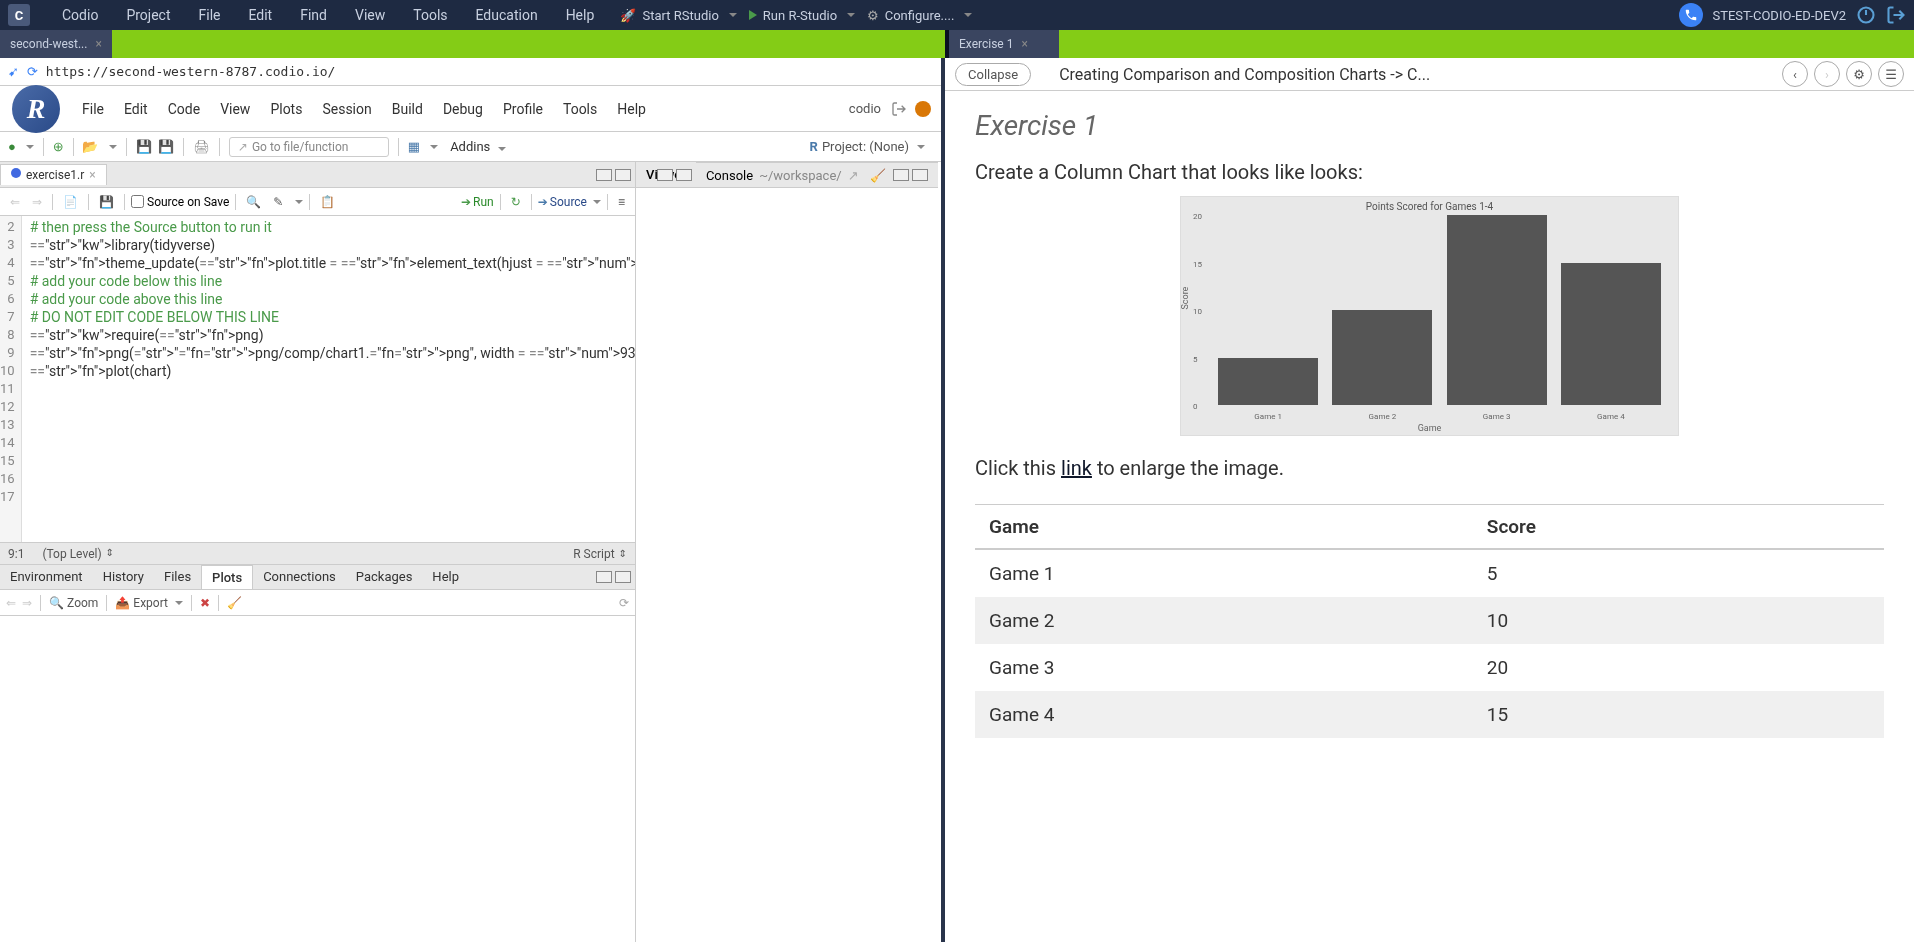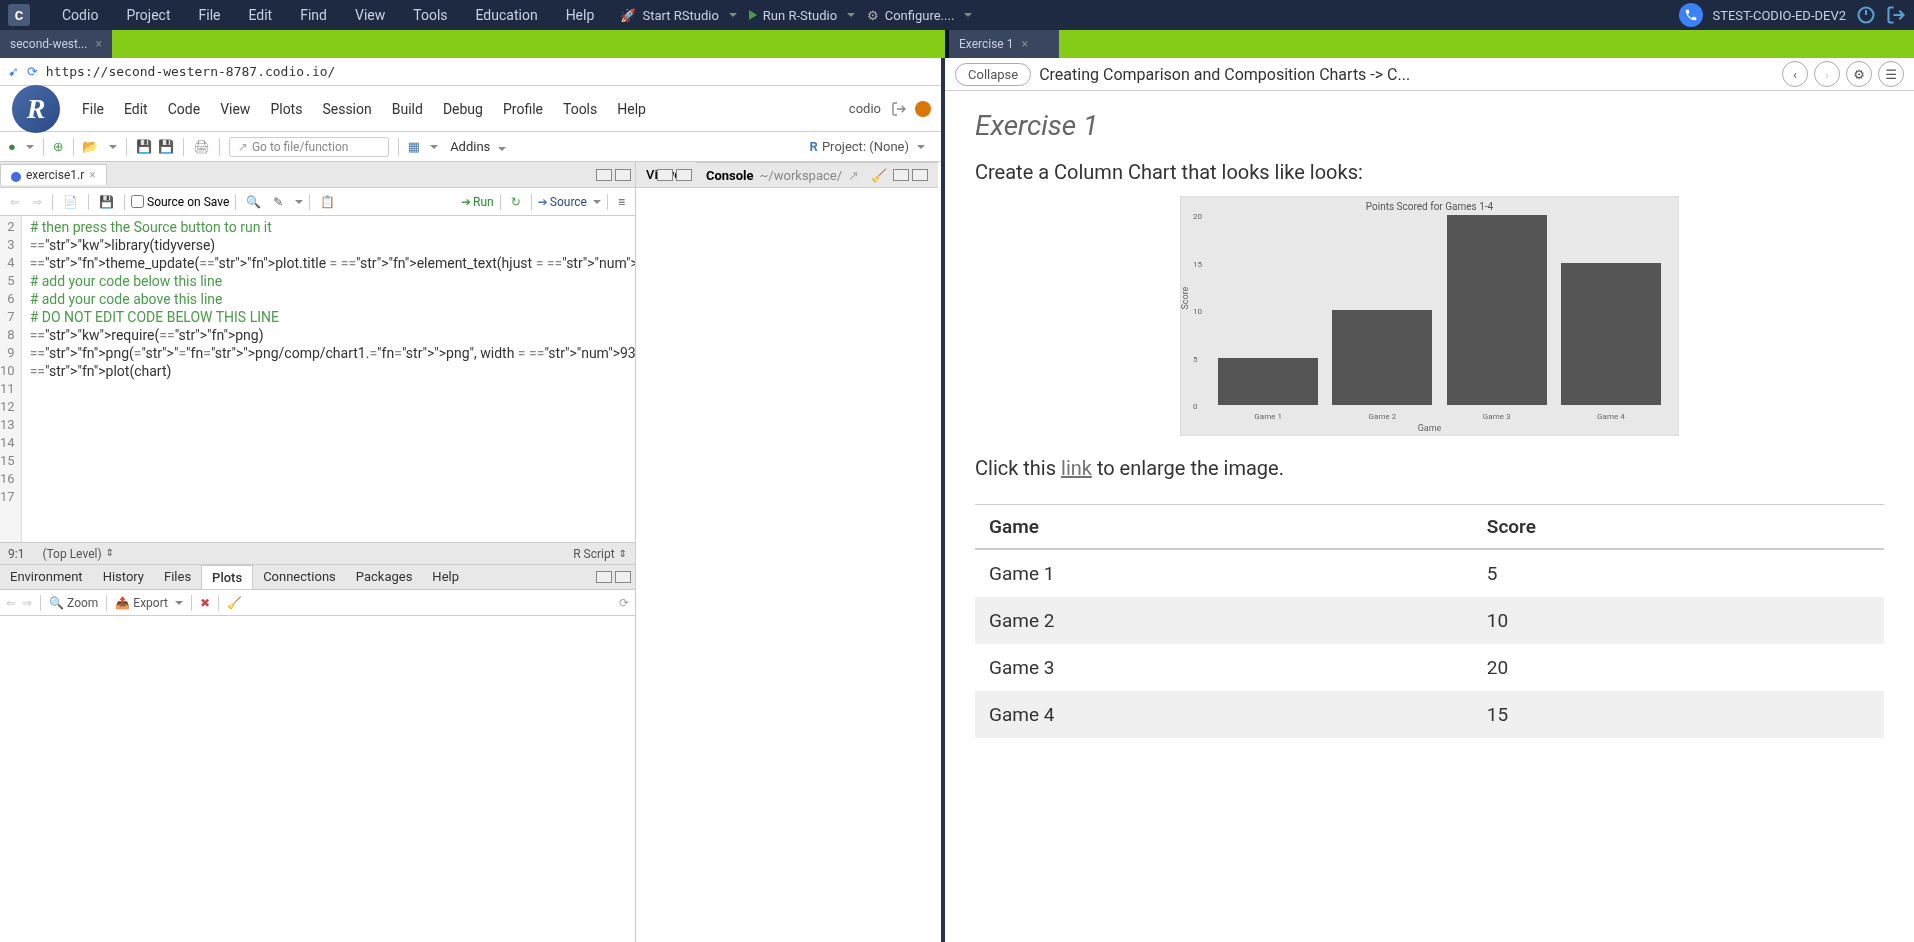--- a/index.html
+++ b/index.html
@@ -40,21 +40,21 @@
 .rs-sep{width:1px;height:18px;background:#ccc;margin:0 3px}
 .goto-file{border:1px solid #ccc;border-radius:3px;padding:2px 8px;color:#888;font-size:12px;width:160px;display:flex;align-items:center;gap:4px}
 .rs-addins{padding:2px 6px;font-size:13px;color:#333}
 .rs-project{margin-left:auto;padding:2px 8px;font-size:13px;color:#555;display:flex;align-items:center;gap:4px}
 
 .rs-body{flex:1;display:flex}
 .rs-col1{width:636px;display:flex;flex-direction:column;border-right:1px solid #ccc}
 .rs-col2{flex:1;display:flex;}
 
 .file-tab-bar{height:26px;background:#e8e8e8;border-bottom:1px solid #ccc;display:flex;align-items:center;position:relative}
-.file-tab{background:#fff;border:1px solid #ccc;border-bottom:none;padding:3px 10px;font-size:12px;display:flex;align-items:flex-end;gap:5px;color:#333}
+.file-tab{background:#fff;border:1px solid #ccc;border-bottom:none;padding:3px 10px;font-size:12px;display:flex;align-items:flex-start;gap:5px;color:#333}
 .file-tab .dot{width:10px;height:10px;border-radius:50%;background:#4169e1}
 .pane-ctrl{position:absolute;right:4px;display:flex;gap:3px}
 .pane-ctrl .pc{width:16px;height:12px;border:1px solid #888;background:#f0f0f0}
 
 .editor-toolbar{height:28px;border-bottom:1px solid #ccc;display:flex;align-items:center;padding:0 6px;gap:4px;font-size:12px}
 .et-btn{padding:2px 4px;color:#555}
 .et-sep{width:1px;height:16px;background:#ccc;margin:0 2px}
 .et-chk{display:flex;align-items:center;gap:3px}
 .et-run{color:#2a8a2a;display:flex;align-items:center;gap:2px}
 .et-source{color:#2a4a88;display:flex;align-items:center;gap:2px}
@@ -72,41 +72,41 @@
 .bottom-tabs .bt{padding:4px 10px;font-size:13px;color:#333;cursor:pointer}
 .bottom-tabs .bt.active{background:#fff;border:1px solid #ccc;border-bottom:none;font-weight:500}
 .plots-toolbar{height:26px;border-bottom:1px solid #ccc;display:flex;align-items:center;padding:0 6px;gap:6px;font-size:12px;color:#555}
 .plots-area{flex:1;background:#fff}
 
 .viewer-tab{height:26px;background:#e8e8e8;border-bottom:1px solid #ccc;display:flex;align-items:center;padding:0 10px;font-size:13px;font-weight:500;position:relative}
 .console-bar{height:26px;background:#e8e8e8;border-top:1px solid #ccc;border-bottom:1px solid #ccc;display:flex;align-items:center;padding:0 10px;font-size:13px;gap:6px;position:relative}
 .console-body{flex:1;padding:4px 8px;font-family:Consolas,monospace;font-size:14px;color:#4169e1}
 
 
-.guide-header{height:26px;border-bottom:1px solid #ccc;display:flex;align-items:center;padding:16px 10px;gap:8px}
+.guide-header{height:26px;border-bottom:1px solid #ccc;display:flex;align-items:center;padding:16px 10px;gap:28px}
 .collapse-btn{border:1px solid #aaa;border-radius:12px;padding:3px 12px;font-size:13px;color:#555;cursor:pointer;background:#fff}
 .guide-title{font-size:16px;color:#333;flex:1;overflow:hidden;text-overflow:ellipsis;white-space:nowrap}
 .guide-nav{display:flex;gap:6px}
 .gnav-btn{width:26px;height:26px;border:1px solid #aaa;border-radius:50%;display:flex;align-items:center;justify-content:center;color:#555;cursor:pointer;background:#fff}
 .gnav-btn.disabled{color:#ccc}
 
 .guide-body{flex:1;padding:18px 30px;overflow-y:auto;color:#333}
 .guide-body h1{font-size:28px;font-style:italic;color:#666;font-weight:400;margin-bottom:18px}
 .guide-body .instr{font-size:20px;margin-bottom:12px}
 .chart-img{width:499px;height:240px;background:#e8e8e8;margin:0 auto 20px;position:relative;border:1px solid #ddd}
 .chart-title{position:absolute;top:4px;width:100%;text-align:center;font-size:10px;color:#555}
 .chart-axis-y{position:absolute;left:4px;top:50%;transform:rotate(-90deg) translateX(50%);transform-origin:left;font-size:9px;color:#666}
 .chart-axis-x{position:absolute;bottom:2px;width:100%;text-align:center;font-size:9px;color:#666}
 .bars{position:absolute;left:30px;right:10px;top:20px;bottom:30px;display:flex;align-items:flex-end;justify-content:space-around}
 .bar{width:100px;background:#555}
 .bar-label{position:absolute;bottom:14px;font-size:8px;color:#666;width:100px;text-align:center}
 .ytick{position:absolute;left:12px;font-size:8px;color:#666}
 
 .link-text{font-size:20px;margin:12px 0 24px}
-.link-text a{color:#737373;text-decoration:underline}
+.link-text a{color:#0f172a;text-decoration:underline}
 .data-h{font-size:24px;font-weight:600;margin-bottom:10px}
 .data-table{width:100%;border-collapse:collapse;font-size:19px}
 .data-table th{text-align:left;padding:10px 14px;border-top:1px solid #ccc;border-bottom:2px solid #ccc;font-weight:600}
 .data-table td{padding:12px 14px}
 .data-table tr.shade{background:#f0f0f0}
 
 .green-play{width:0;height:0;border-top:5px solid transparent;border-bottom:5px solid transparent;border-left:8px solid #4a9a4a;display:inline-block}
 .rocket{color:#aaa}
 .gear{color:#aaa}
 svg{display:block}
@@ -362,21 +362,21 @@
         <div class="rs-col2">
           <div class="viewer-tab">
             <span>Viewer</span>
             <div class="pane-ctrl">
               <div class="pc"></div>
               <div class="pc"></div>
             </div>
           </div>
           <div style="height:10px"></div>
           <div class="console-bar">
-            <span style="font-weight:700">Console</span>
+            <span style="font-weight:400">Console</span>
             <span style="color:#888">~/workspace/</span>
             <span style="color:#aaa">↗</span>
             <div style="flex:1"></div>
             <span style="color:#aaa">🧹</span>
             <div class="pane-ctrl" style="position:static">
               <div class="pc"></div>
               <div class="pc"></div>
             </div>
           </div>
           <div class="console-body">

